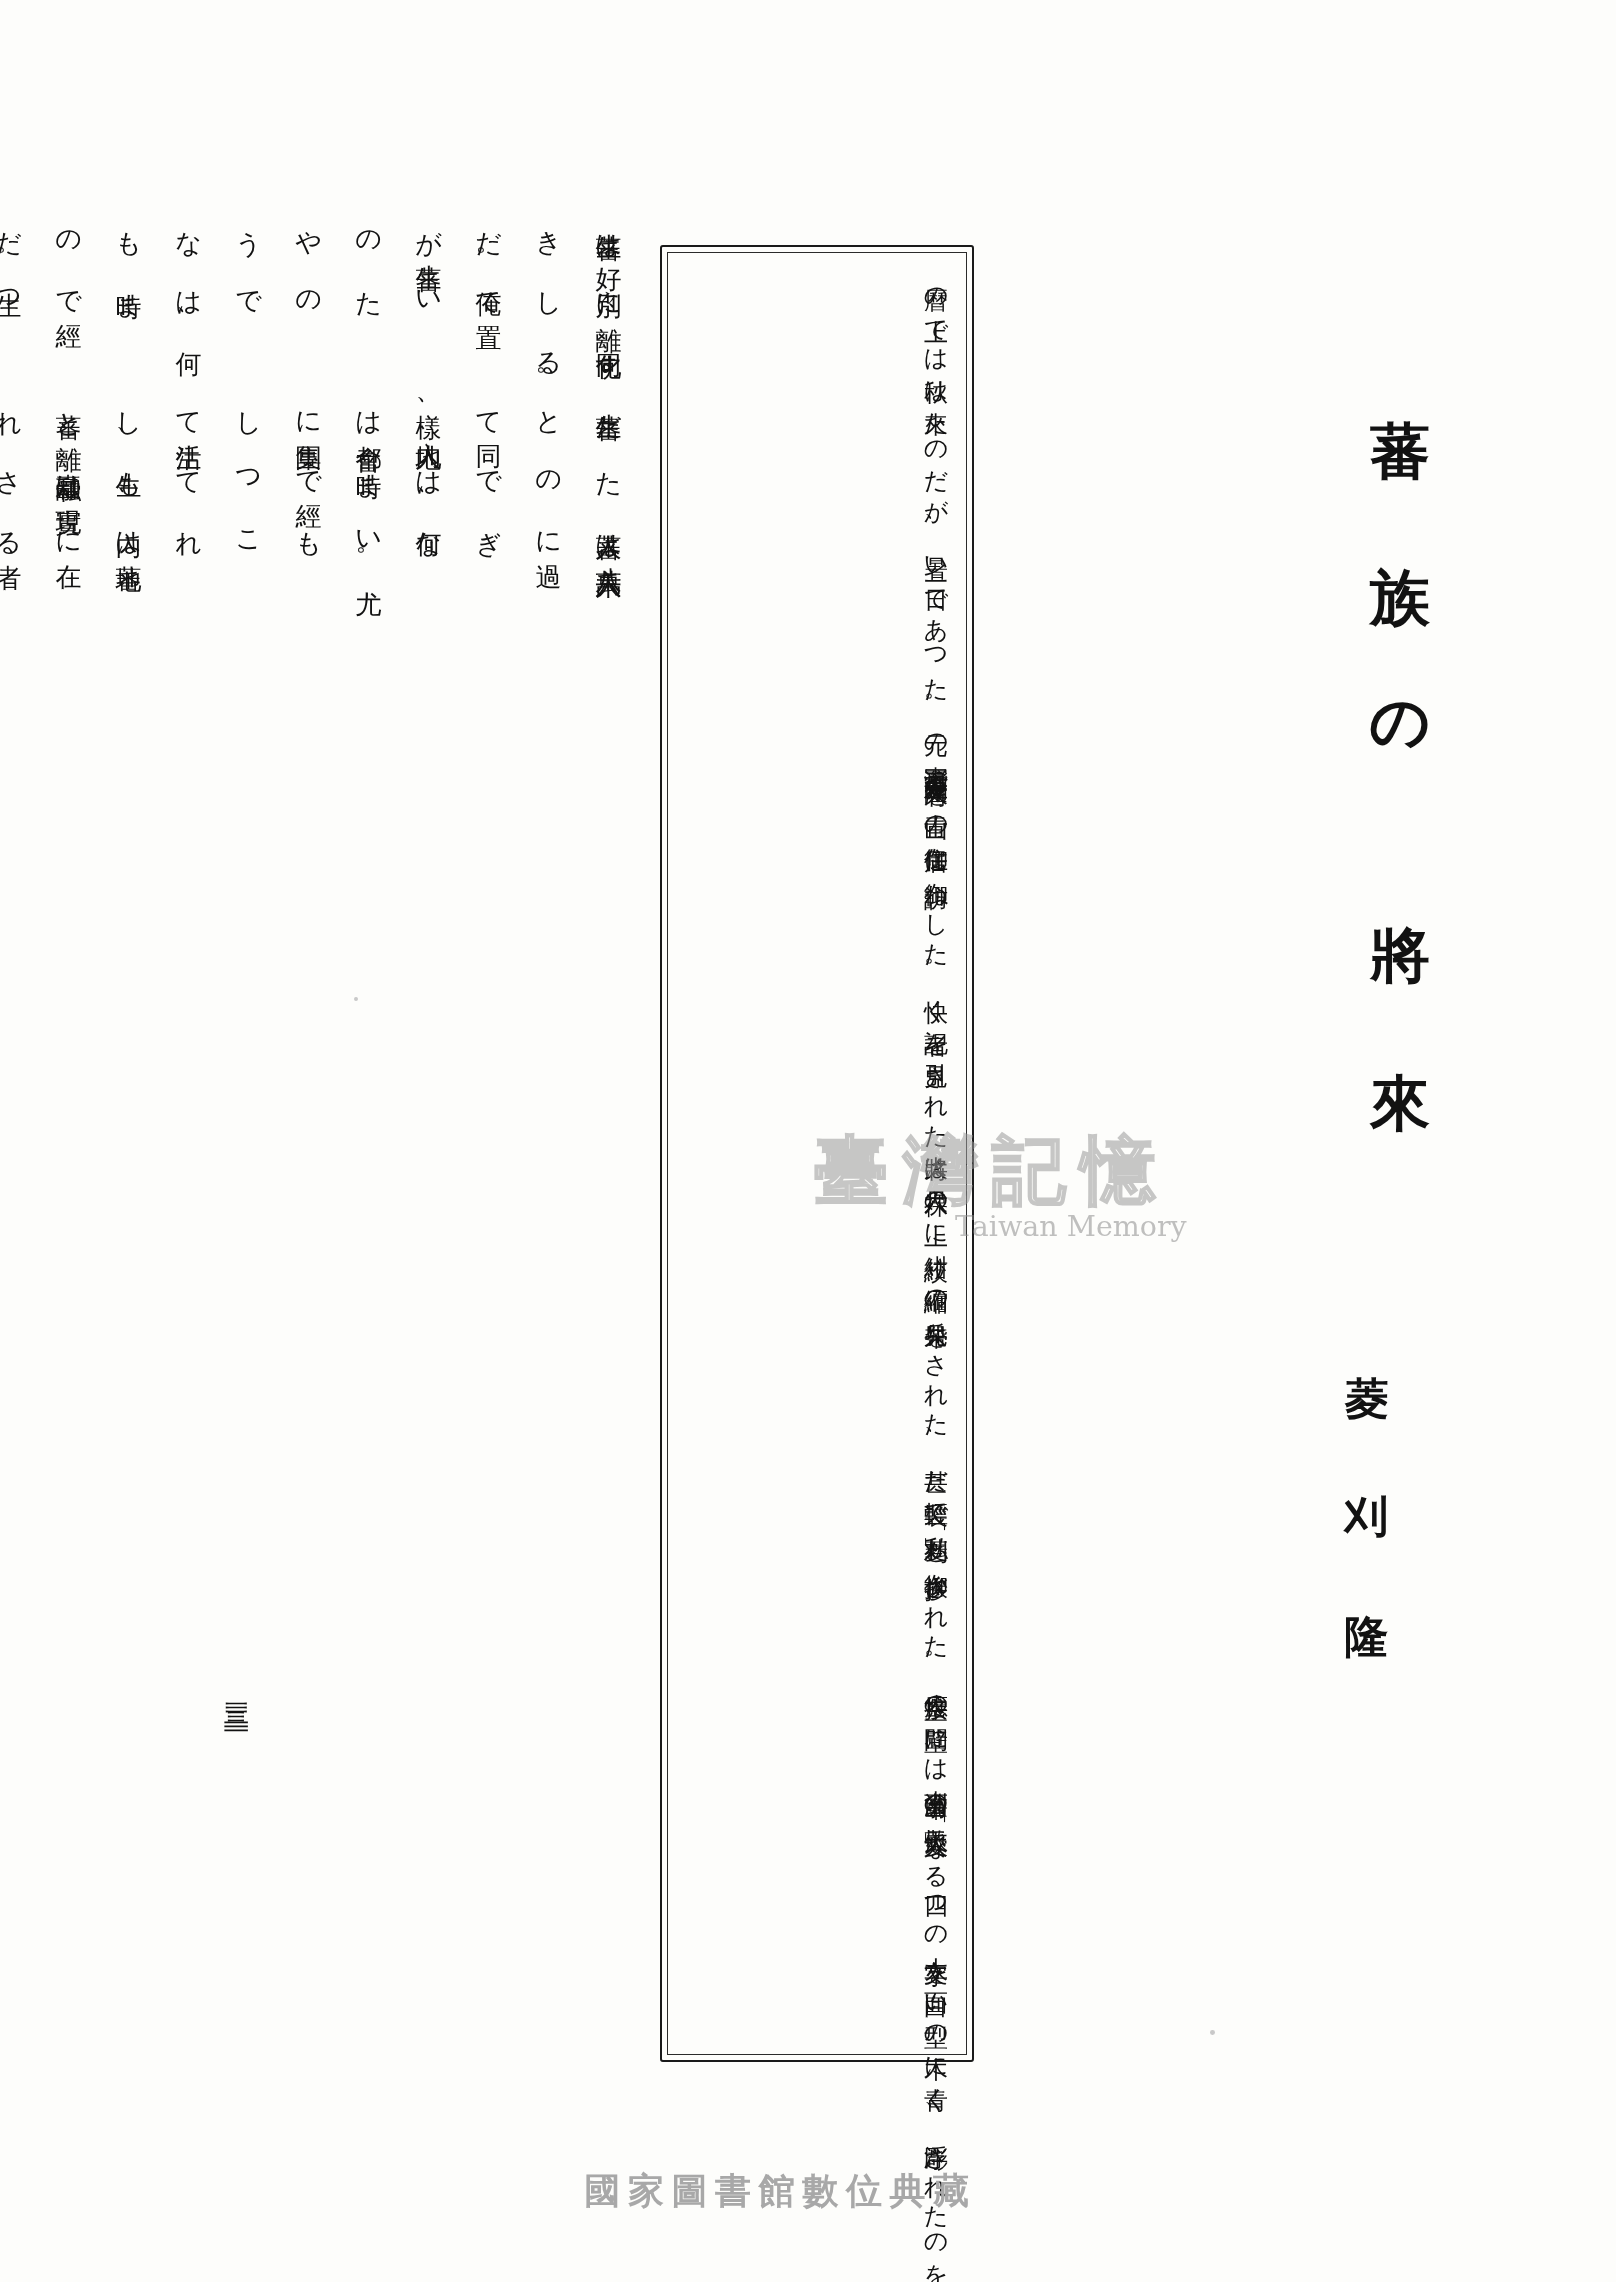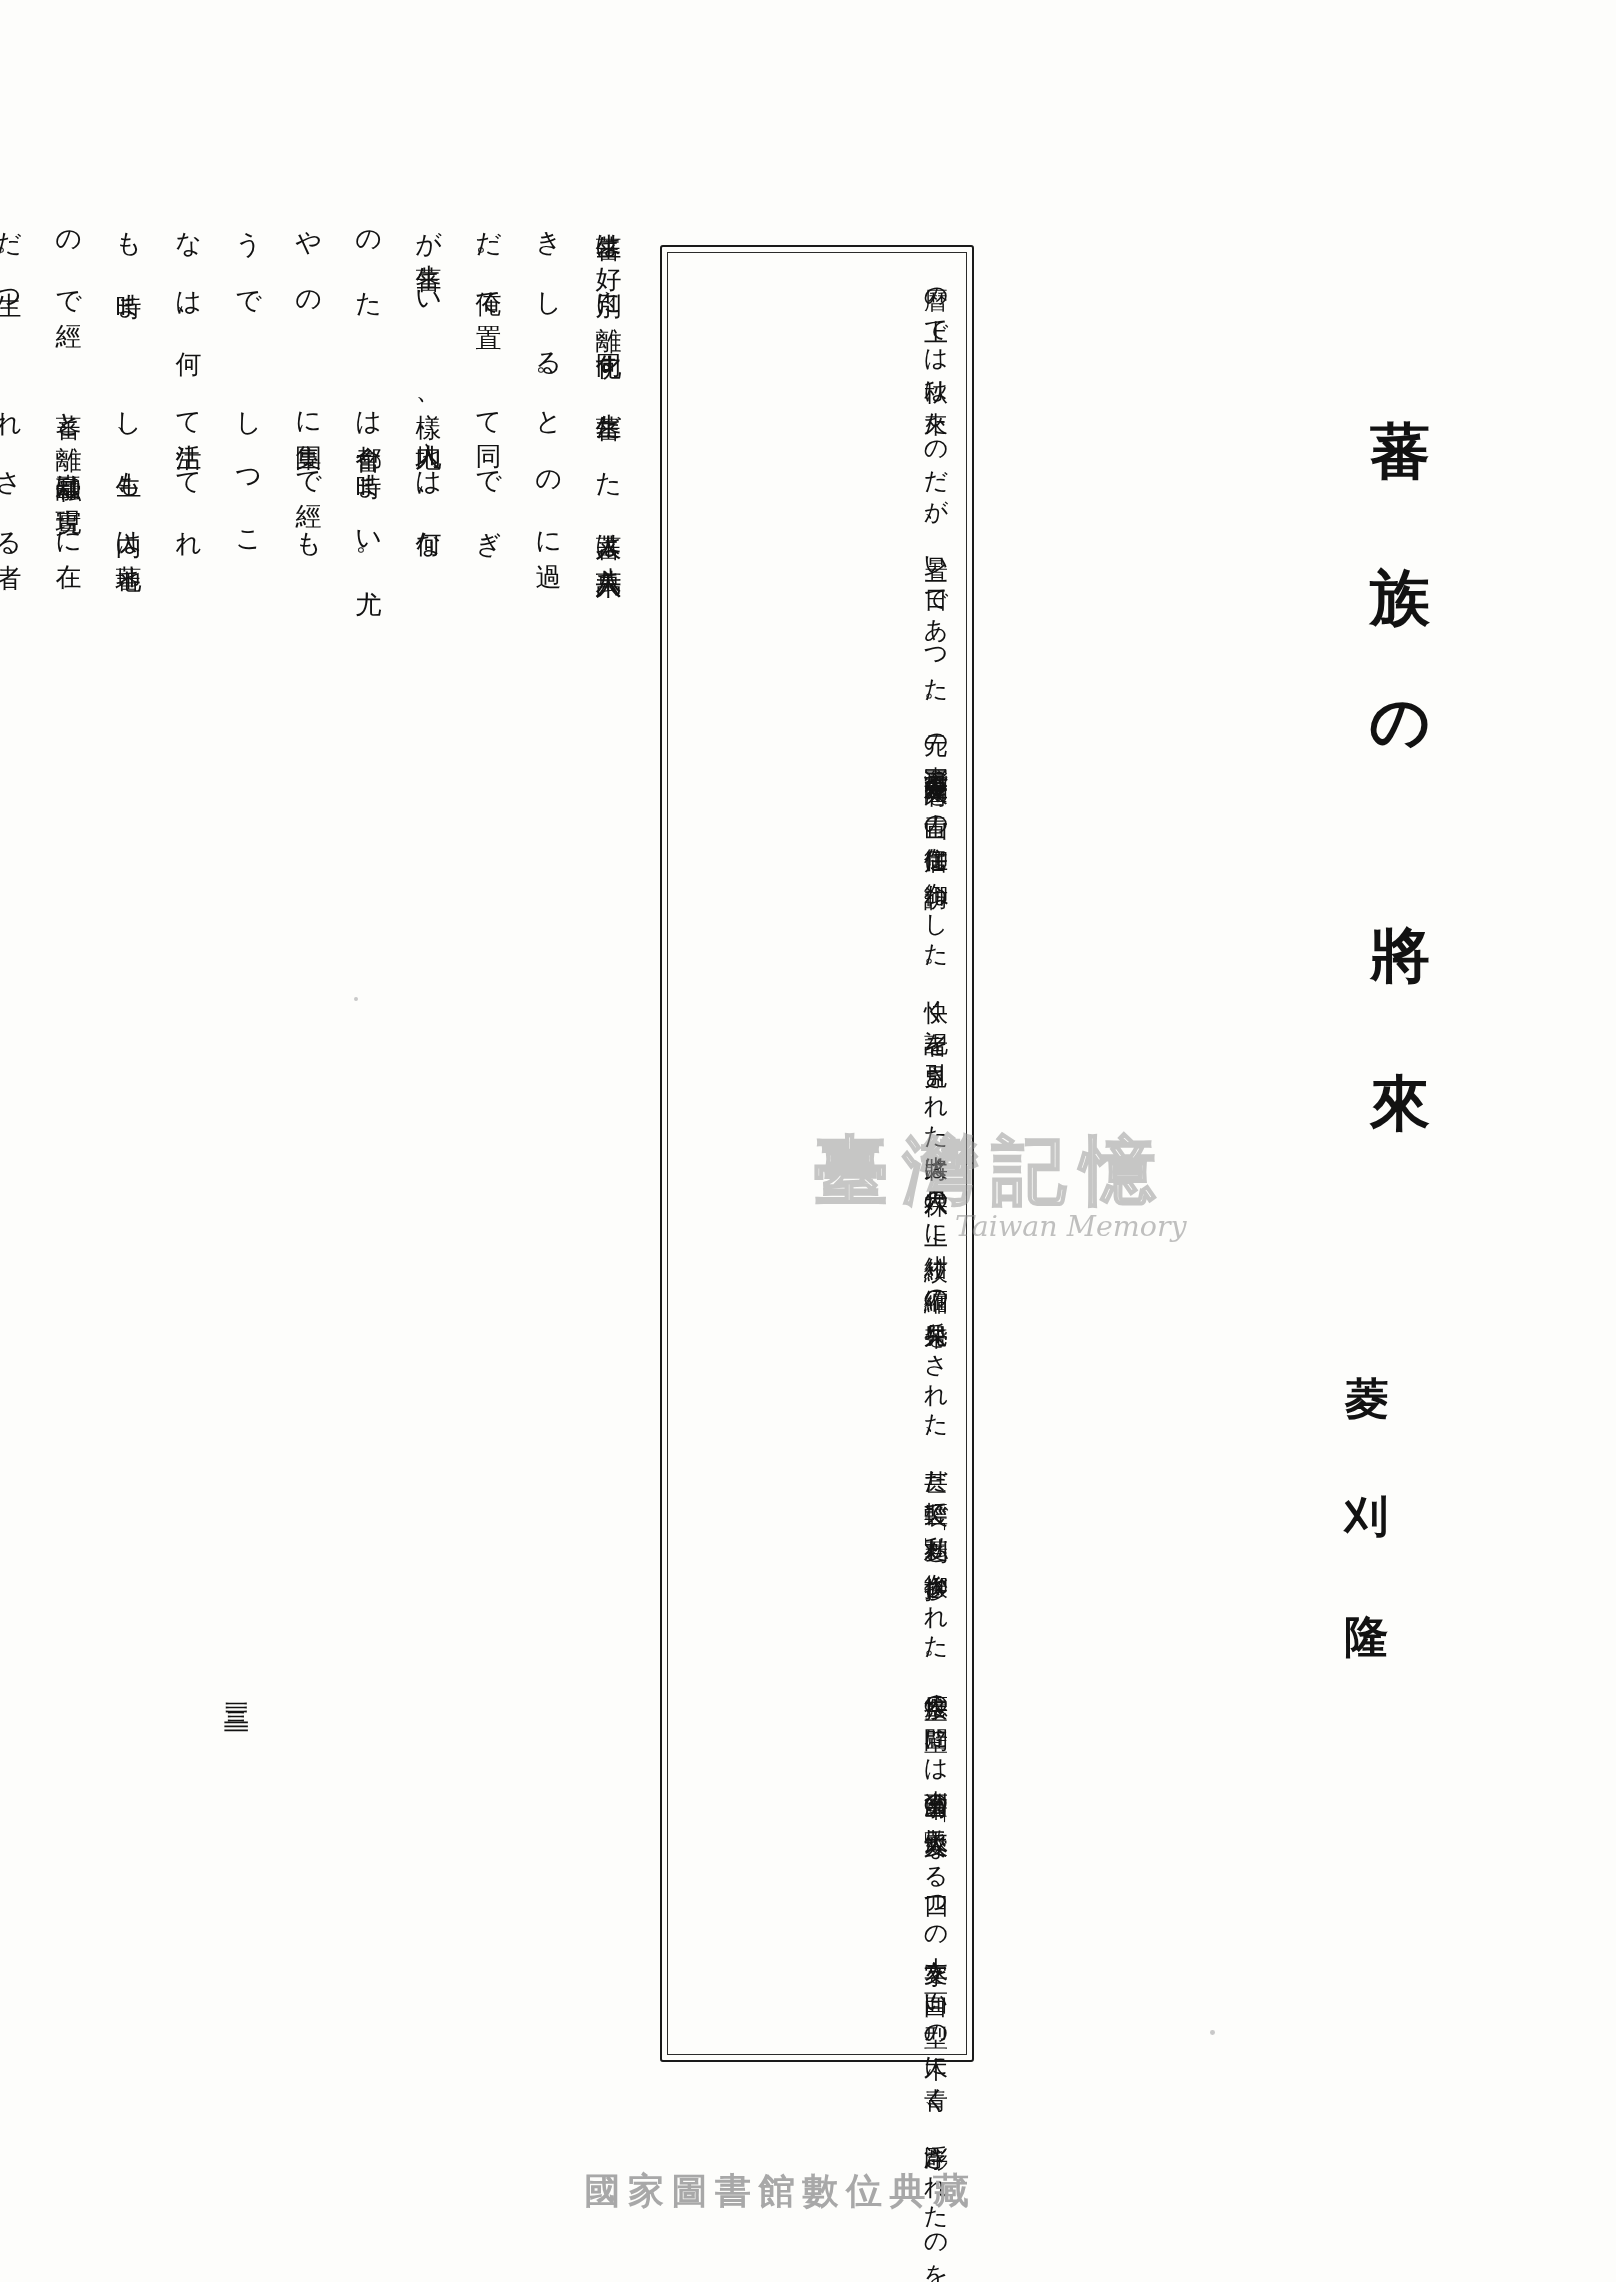--- a/index.html
+++ b/index.html
@@ -125,21 +125,20 @@
     color: transparent;
     -webkit-text-stroke: 1.9px #9a9a9a;
     font-weight: 700;
     white-space: nowrap;
   }
   #watermark .wm-latin {
     position: absolute;
     left: 141px; top: 88px;
     font-size: 28.5px;
     color: #8e8e8e;
-    font-style: italic;
     font-family: "DejaVu Serif", "Liberation Serif", serif;
     white-space: nowrap;
   }
 
   
   #footer-stamp {
     position: absolute;
     left: 0;
     top: 2167px;
     width: 1561px;

